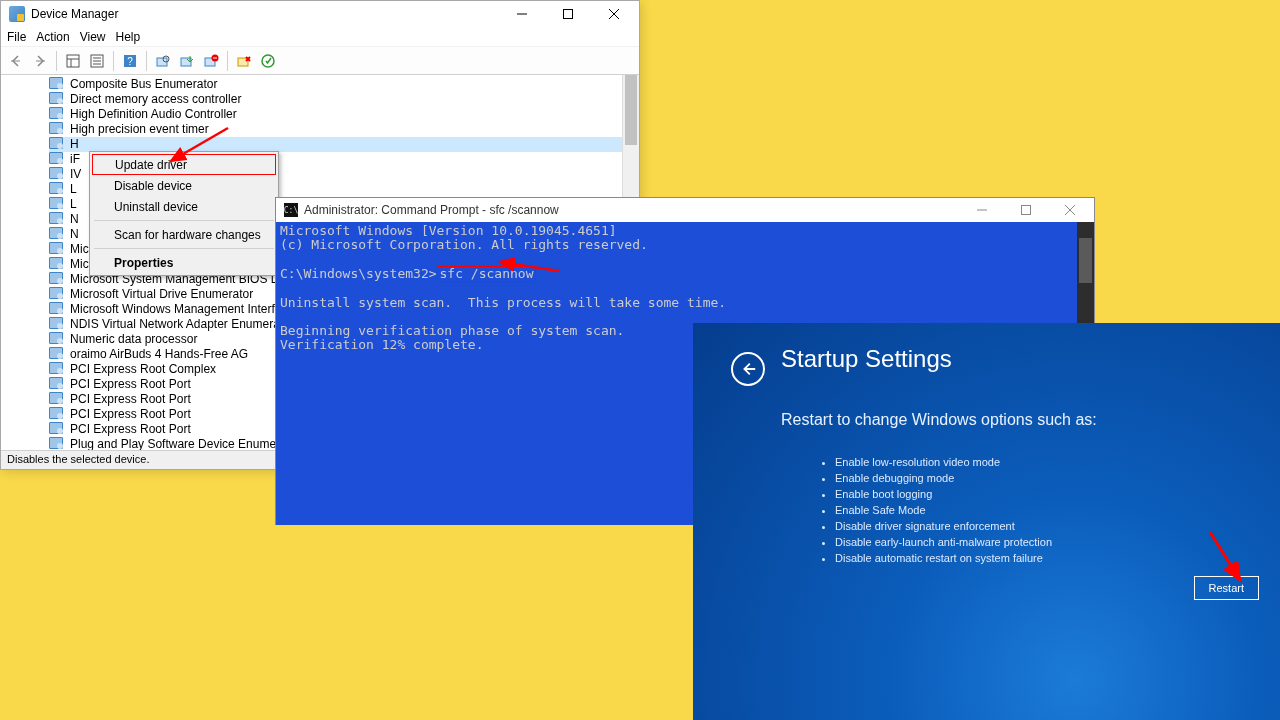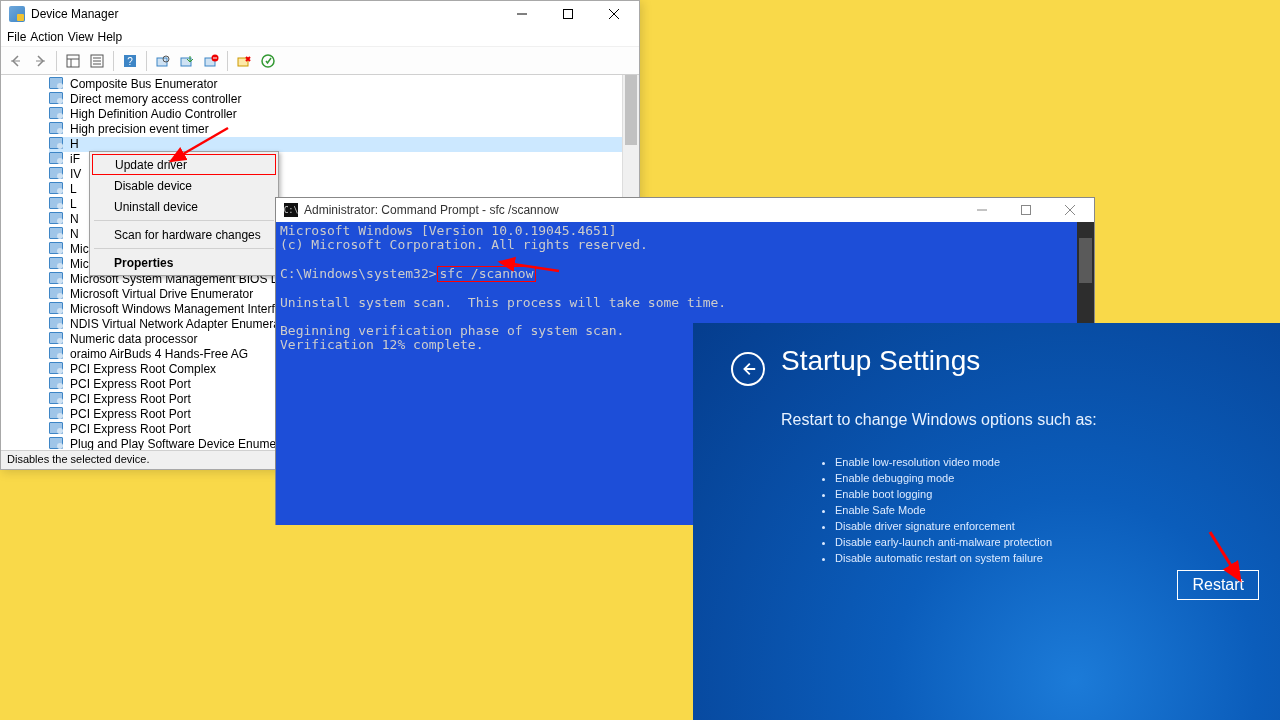--- a/index.html
+++ b/index.html
@@ -8,21 +8,21 @@
 
 .dm-win{position:absolute;left:0;top:0;width:640px;height:470px;background:#fff;border:1px solid #a8a8a8;box-shadow:2px 2px 10px rgba(0,0,0,.15)}
 .dm-titlebar{height:26px;display:flex;align-items:center;padding:0 2px 0 8px;background:#fff}
 .dm-titlebar .ico{width:16px;height:16px;margin-right:6px;background:linear-gradient(135deg,#6fa8dc,#3d85c6);border-radius:2px;position:relative}
 .dm-titlebar .ico::after{content:"";position:absolute;bottom:1px;right:1px;width:7px;height:7px;background:#f1c232;border-radius:1px}
 .dm-title{flex:1}
 .dm-winbtns{display:flex}
 .dm-winbtn{width:46px;height:26px;display:flex;align-items:center;justify-content:center;cursor:default}
 .dm-winbtn svg{width:10px;height:10px;stroke:#000;stroke-width:1;fill:none}
 
-.dm-menu{height:20px;display:flex;align-items:center;padding:0 6px;gap:4px;background:#fff;border-bottom:1px solid #f0f0f0}
+.dm-menu{height:20px;display:flex;align-items:center;padding:0 6px;gap:10px;background:#fff;border-bottom:1px solid #f0f0f0}
 .dm-menu span{cursor:default}
 
 .dm-tb{height:28px;display:flex;align-items:center;padding:0 4px;gap:2px;border-bottom:1px solid #d0d0d0;background:#fdfdfd}
 .tb-sep{width:1px;height:20px;background:#d0d0d0;margin:0 3px}
 .tb-btn{width:22px;height:22px;display:flex;align-items:center;justify-content:center;border:1px solid transparent;cursor:default}
 .tb-btn svg{width:16px;height:16px}
 
 .dm-body{position:relative;height:384px;overflow:hidden;background:#fff}
 .dm-scroll{position:absolute;right:0;top:0;bottom:0;width:17px;background:#f0f0f0;border-left:1px solid #ddd}
 .dm-scroll .thumb{position:absolute;top:0;left:2px;right:2px;height:70px;background:#c1c1c1}
@@ -58,25 +58,25 @@
 .cmd-body{position:relative;height:303px;background:#1d4ed8;color:#ccc;font-family:Consolas,monospace;font-size:13px;line-height:14px;padding:2px 4px;overflow:hidden}
 .cmd-body .ln{white-space:pre}
 .cmd-hl{border:1.5px solid red;padding:0 2px;display:inline-block;line-height:14px}
 .cmd-scroll{position:absolute;right:0;top:0;bottom:0;width:17px;background:#2d2d2d}
 .cmd-scroll .thumb{position:absolute;top:16px;left:2px;right:2px;height:45px;background:#5a5a5a}
 
 
 .ss-win{position:absolute;left:693px;top:323px;width:587px;height:397px;background:radial-gradient(circle at 65% 90%,#1c7bd8 0%,#0b5dbb 35%,#053d8e 100%);color:#fff;font-family:"Segoe UI Light","Segoe UI",sans-serif}
 .ss-back{position:absolute;left:38px;top:29px;width:34px;height:34px;border:2px solid #fff;border-radius:50%;display:flex;align-items:center;justify-content:center}
 .ss-back svg{width:18px;height:18px;stroke:#fff;stroke-width:2;fill:none}
-.ss-h1{position:absolute;left:88px;top:22px;font-size:28px;font-weight:300}
+.ss-h1{position:absolute;left:88px;top:22px;font-size:24px;font-weight:300}
 .ss-sub{position:absolute;left:88px;top:88px;font-size:16px;font-weight:400;color:#e8f2ff}
 .ss-list{position:absolute;left:102px;top:120px;font-size:11px;color:#dceaff;line-height:16px}
 .ss-list li{margin-bottom:0px}
-.ss-restart{position:absolute;right:21px;bottom:120px;padding:5px 14px;border:1px solid #fff;font-size:16px;color:#fff;background:transparent}
+.ss-restart{position:absolute;right:21px;bottom:120px;padding:5px 14px;border:1px solid #fff;font-size:11px;color:#fff;background:transparent}
 </style>
 </head>
 <body>
 
 <div class="dm-win">
   <div class="dm-titlebar">
     <div class="ico"></div>
     <span class="dm-title">Device Manager</span>
     <div class="dm-winbtns">
       <div class="dm-winbtn">

